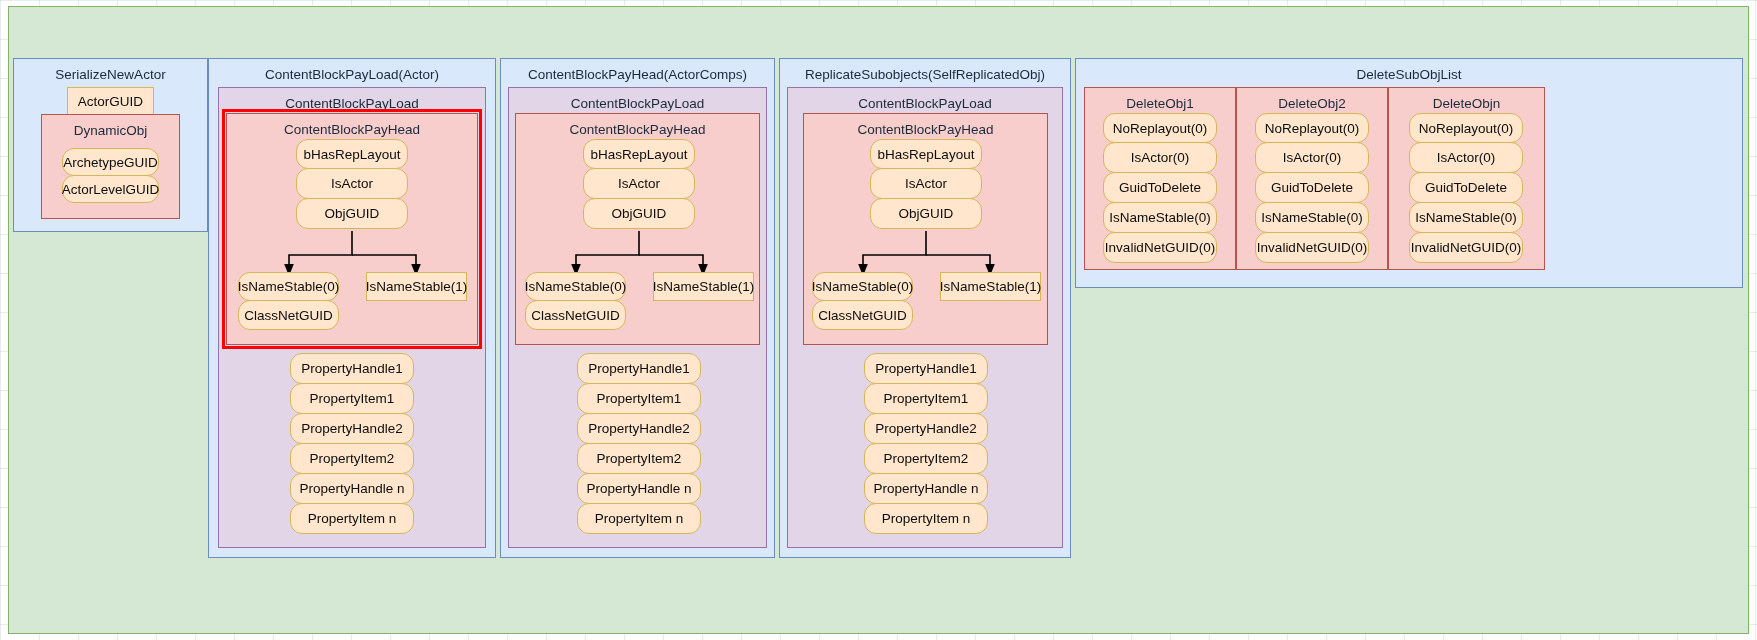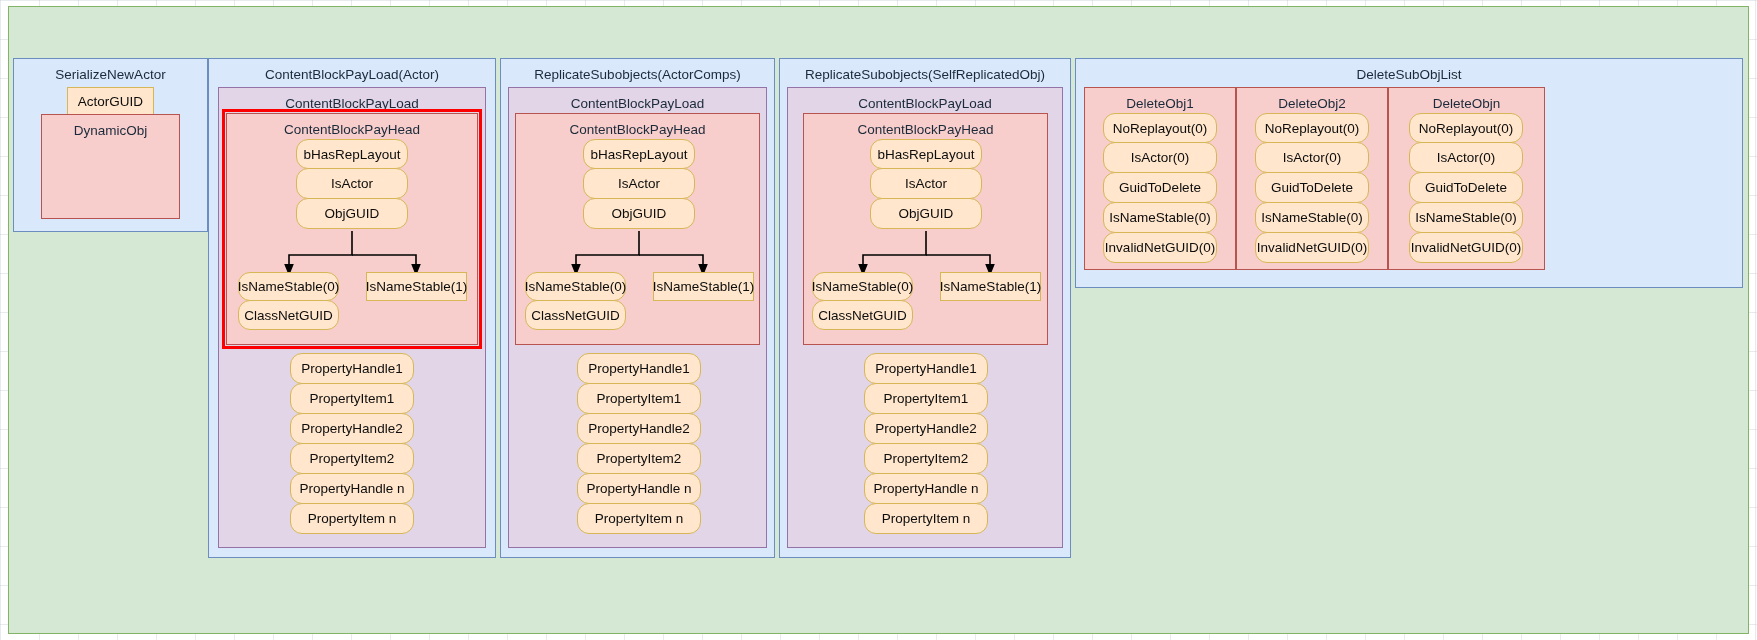--- a/index.html
+++ b/index.html
@@ -78,20 +78,24 @@
     <div class="title-xl">ReplicateActor</div>
   </div>
 
   <div class="box blue" style="left:13px;top:58px;width:195px;height:174px;">
     <div class="hdr">SerializeNewActor</div>
   </div>
   <div class="cell" style="left:67px;top:87px;width:87px;height:28px;">ActorGUID</div>
   <div class="box pink" style="left:41px;top:114px;width:139px;height:105px;">
     <div class="hdr">DynamicObj</div>
   </div>
+  <div class="stack" style="left:62px;top:148px;width:97px;">
+    <div class="cell" style="height:28px;">ArchetypeGUID</div>
+    <div class="cell" style="height:28px;">ActorLevelGUID</div>
+  </div>
 
   <div class="box blue" style="left:208px;top:58px;width:288px;height:500px;">
     <div class="hdr">ContentBlockPayLoad(Actor)</div>
   </div>
   <div class="box purple" style="left:218px;top:87px;width:268px;height:461px;">
     <div class="hdr">ContentBlockPayLoad</div>
   </div>
   <div class="box pink" style="left:226px;top:113px;width:252px;height:232px;">
     <div class="hdr">ContentBlockPayHead</div>
   </div>
@@ -119,21 +123,21 @@
   <div class="stack" style="left:290px;top:353px;width:124px;">
     <div class="cell" style="height:31px;">PropertyHandle1</div>
     <div class="cell" style="height:31px;">PropertyItem1</div>
     <div class="cell" style="height:31px;">PropertyHandle2</div>
     <div class="cell" style="height:31px;">PropertyItem2</div>
     <div class="cell" style="height:31px;">PropertyHandle n</div>
     <div class="cell" style="height:31px;">PropertyItem n</div>
   </div>
 
   <div class="box blue" style="left:500px;top:58px;width:275px;height:500px;">
-    <div class="hdr">ReplicateSubobjects(ActorComps)</div>
+    <div class="hdr">ContentBlockPayHead(ActorComps)</div>
   </div>
   <div class="box purple" style="left:508px;top:87px;width:259px;height:461px;">
     <div class="hdr">ContentBlockPayLoad</div>
   </div>
   <div class="box pink" style="left:515px;top:113px;width:245px;height:232px;">
     <div class="hdr">ContentBlockPayHead</div>
   </div>
 
   <div class="stack" style="left:583px;top:139px;width:112px;">
     <div class="cell" style="height:30px;">bHasRepLayout</div>

